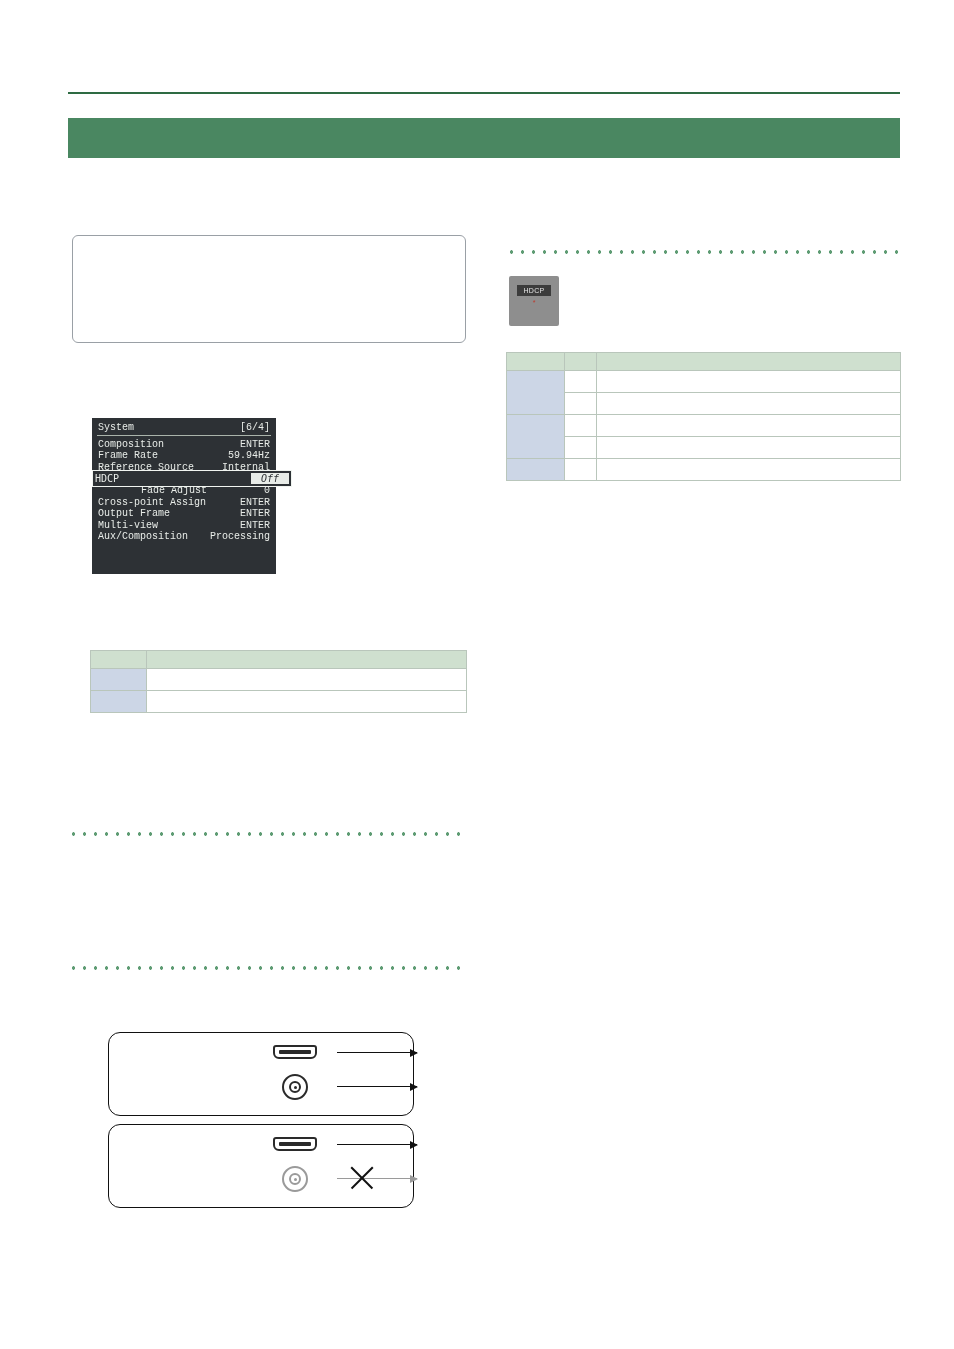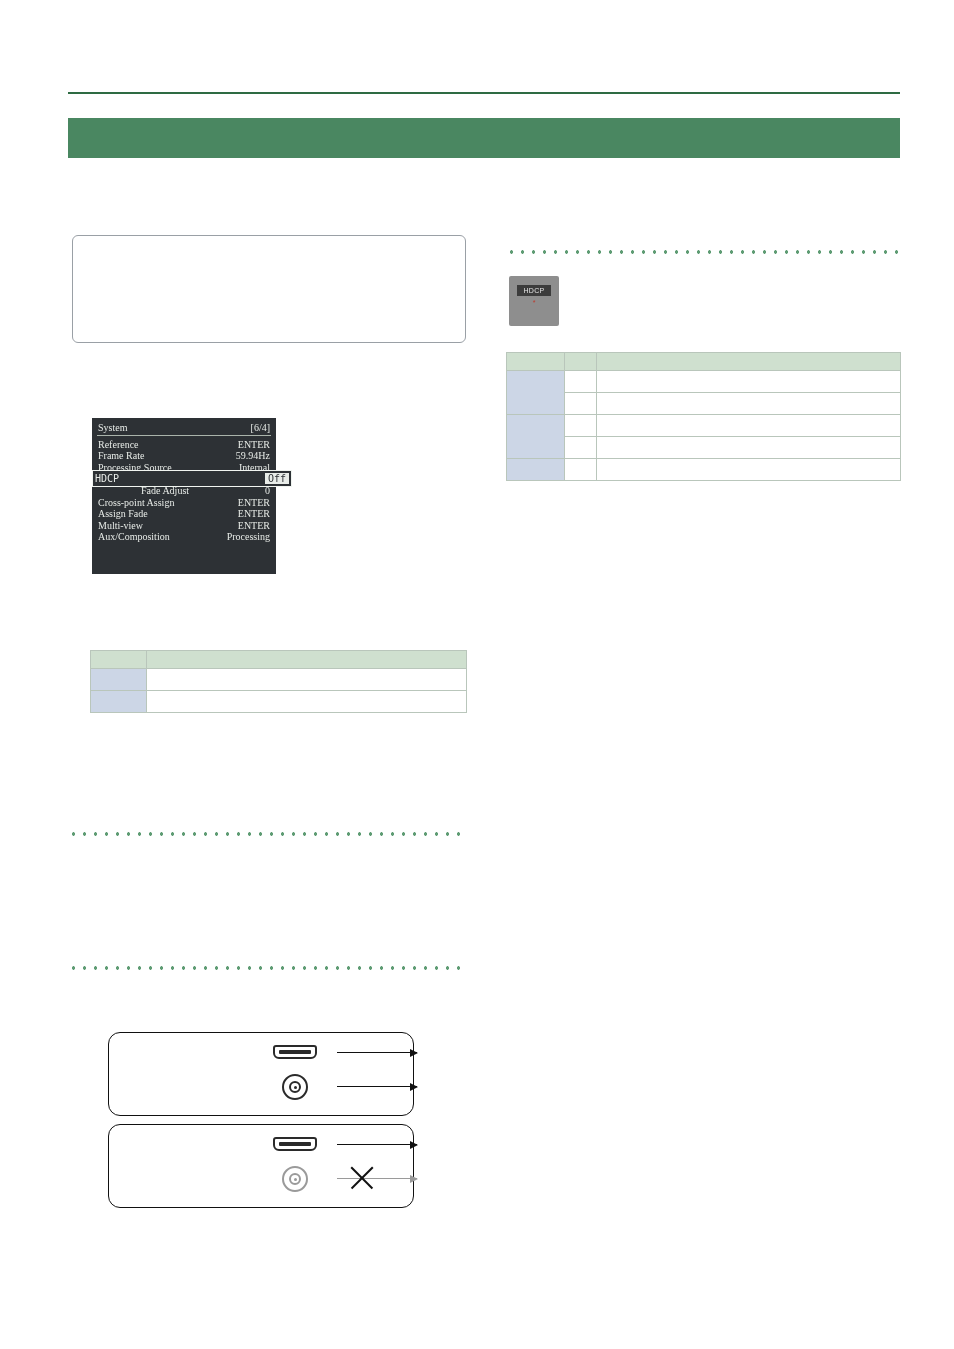--- a/index.html
+++ b/index.html
@@ -62,21 +62,21 @@
 
   
   .lcd {
     position: absolute;
     left: 92px;
     top: 418px;
     width: 184px;
     height: 156px;
     background: #2d3135;
     color: #e8ece8;
-    font-family: Liberation Serif, serif;
+    font-family: Liberation Mono, monospace;
     font-size: 10px;
     box-sizing: border-box;
     padding: 4px 5px 0 5px;
     overflow: hidden;
   }
   .lcd-row {
     display: flex;
     justify-content: space-between;
     height: 11.6px;
     line-height: 11.6px;
@@ -105,21 +105,22 @@
     font-family: "DejaVu Sans Mono", monospace;
     font-size: 10px;
     display: flex;
     align-items: center;
     justify-content: space-between;
     padding: 0 2px;
   }
   .lcd-hl .val-inv {
     background: #e8ece8;
     color: #2d3135;
-    padding: 0 3px;
+    padding: 0 10px;
+    font-style: italic;
   }
 
   
   table.spec {
     position: absolute;
     border-collapse: collapse;
     font-size: 10px;
     table-layout: fixed;
   }
   table.spec th, table.spec td {
@@ -310,45 +311,45 @@
   <div></div>
   <div></div>
 </div>
 
 <div class="lcd">
   <div class="lcd-row lcd-title-row">
     <span class="lbl">System</span>
     <span class="val">[6/4]</span>
   </div>
   <div class="lcd-row">
-    <span class="lbl">Reference</span>
+    <span class="lbl">Composition</span>
     <span class="val">ENTER</span>
   </div>
   <div class="lcd-row">
     <span class="lbl">Frame Rate</span>
     <span class="val">59.94Hz</span>
   </div>
   <div class="lcd-row">
-    <span class="lbl">Processing Source</span>
+    <span class="lbl">Reference Source</span>
     <span class="val">Internal</span>
   </div>
   <div class="lcd-row indent">
     <span class="lbl">Clock Adjust</span>
     <span class="val">0</span>
   </div>
   <div class="lcd-row indent">
     <span class="lbl">Fade Adjust</span>
     <span class="val">0</span>
   </div>
   <div class="lcd-row">
     <span class="lbl">Cross-point Assign</span>
     <span class="val">ENTER</span>
   </div>
   <div class="lcd-row">
-    <span class="lbl">Assign Fade</span>
+    <span class="lbl">Output Frame</span>
     <span class="val">ENTER</span>
   </div>
   <div class="lcd-row">
     <span class="lbl">Multi-view</span>
     <span class="val">ENTER</span>
   </div>
   <div class="lcd-row">
     <span class="lbl">Aux/Composition</span>
     <span class="val">Processing</span>
   </div>

